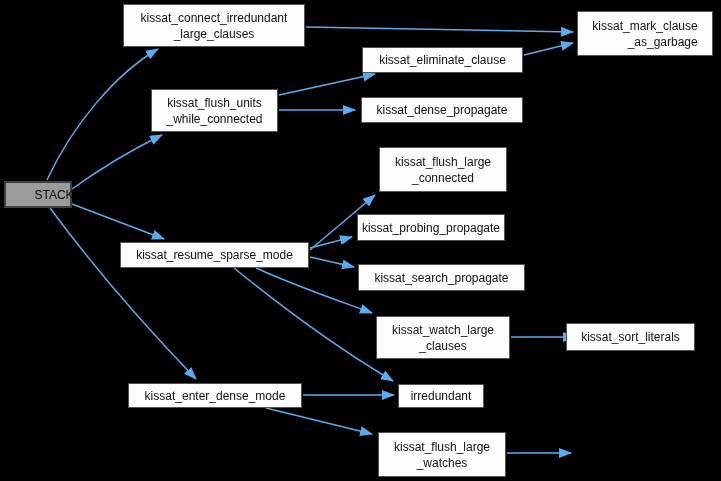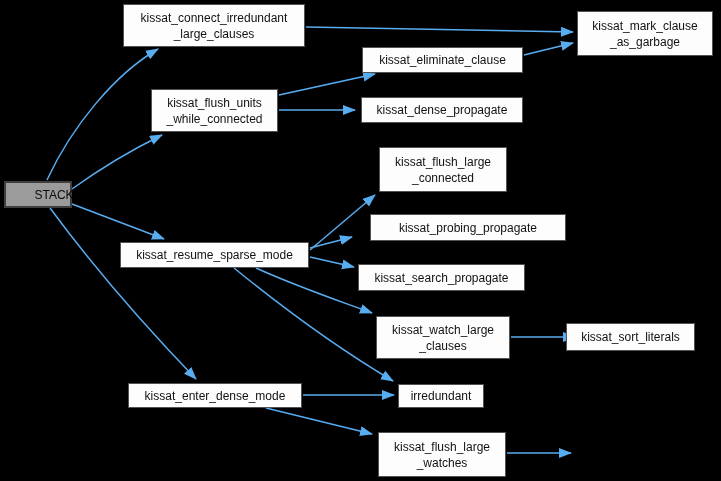--- a/index.html
+++ b/index.html
@@ -52,24 +52,24 @@
 <div class="node root" style="left: 4px; top: 181px; width: 68px; height: 27px;"><span class="lbl">STACK</span></div>
     <div class="node" style="left: 123px; top: 4px; width: 182px; height: 43px;"><span class="lbl">kissat_connect_irredundant
 _large_clauses</span></div>
     <div class="node" style="left: 151px; top: 89px; width: 127px; height: 43px;"><span class="lbl">kissat_flush_units
 _while_connected</span></div>
     <div class="node" style="left: 362px; top: 47px; width: 161px; height: 26px;"><span class="lbl">kissat_eliminate_clause</span></div>
     <div class="node" style="left: 361px; top: 97px; width: 162px; height: 26px;"><span class="lbl">kissat_dense_propagate</span></div>
     <div class="node" style="left: 379px; top: 147px; width: 128px; height: 45px;"><span class="lbl">kissat_flush_large
 _connected</span></div>
     <div class="node" style="left: 120px; top: 242px; width: 189px; height: 26px;"><span class="lbl">kissat_resume_sparse_mode</span></div>
-    <div class="node" style="left: 357px; top: 214px; width: 196px; height: 27px; margin-left: 13px;"><span class="lbl">kissat_probing_propagate</span></div>
+    <div class="node" style="left: 357px; top: 214px; width: 148px; height: 27px;"><span class="lbl">kissat_probing_propagate</span></div>
     <div class="node" style="left: 358px; top: 264px; width: 167px; height: 27px;"><span class="lbl">kissat_search_propagate</span></div>
     <div class="node" style="left: 376px; top: 316px; width: 134px; height: 43px; text-align: center;"><span class="lbl">kissat_watch_large
 _clauses</span></div>
-    <div class="node" style="left: 577px; top: 11px; width: 136px; height: 45px;"><span class="lbl">kissat_mark_clause
+    <div class="node" style="left: 577px; top: 11px; width: 136px; height: 45px; text-align: right;"><span class="lbl">kissat_mark_clause
 _as_garbage</span></div>
     <div class="node" style="left: 566px; top: 323px; width: 129px; height: 28px;"><span class="lbl">kissat_sort_literals</span></div>
     <div class="node" style="left: 398px; top: 384px; width: 86px; height: 24px;"><span class="lbl">irredundant</span></div>
     <div class="node" style="left: 128px; top: 383px; width: 174px; height: 25px; align-items: center;"><span class="lbl">kissat_enter_dense_mode</span></div>
     <div class="node" style="left: 378px; top: 432px; width: 128px; height: 45px;"><span class="lbl">kissat_flush_large
 _watches</span></div>
   </div>
 
 </body></html>

